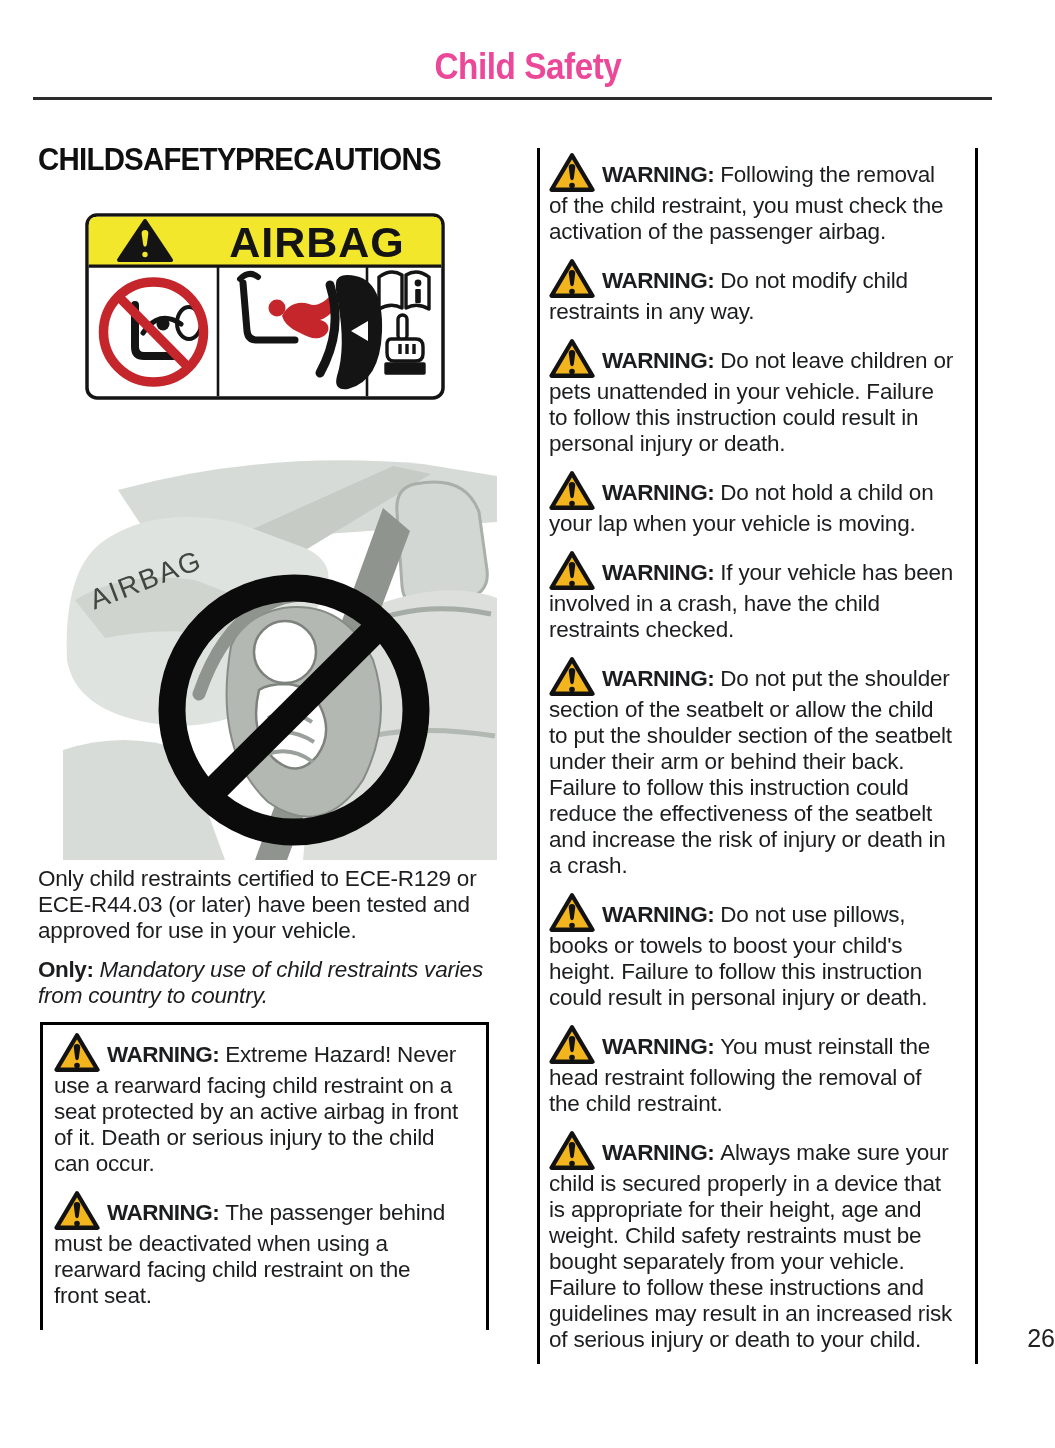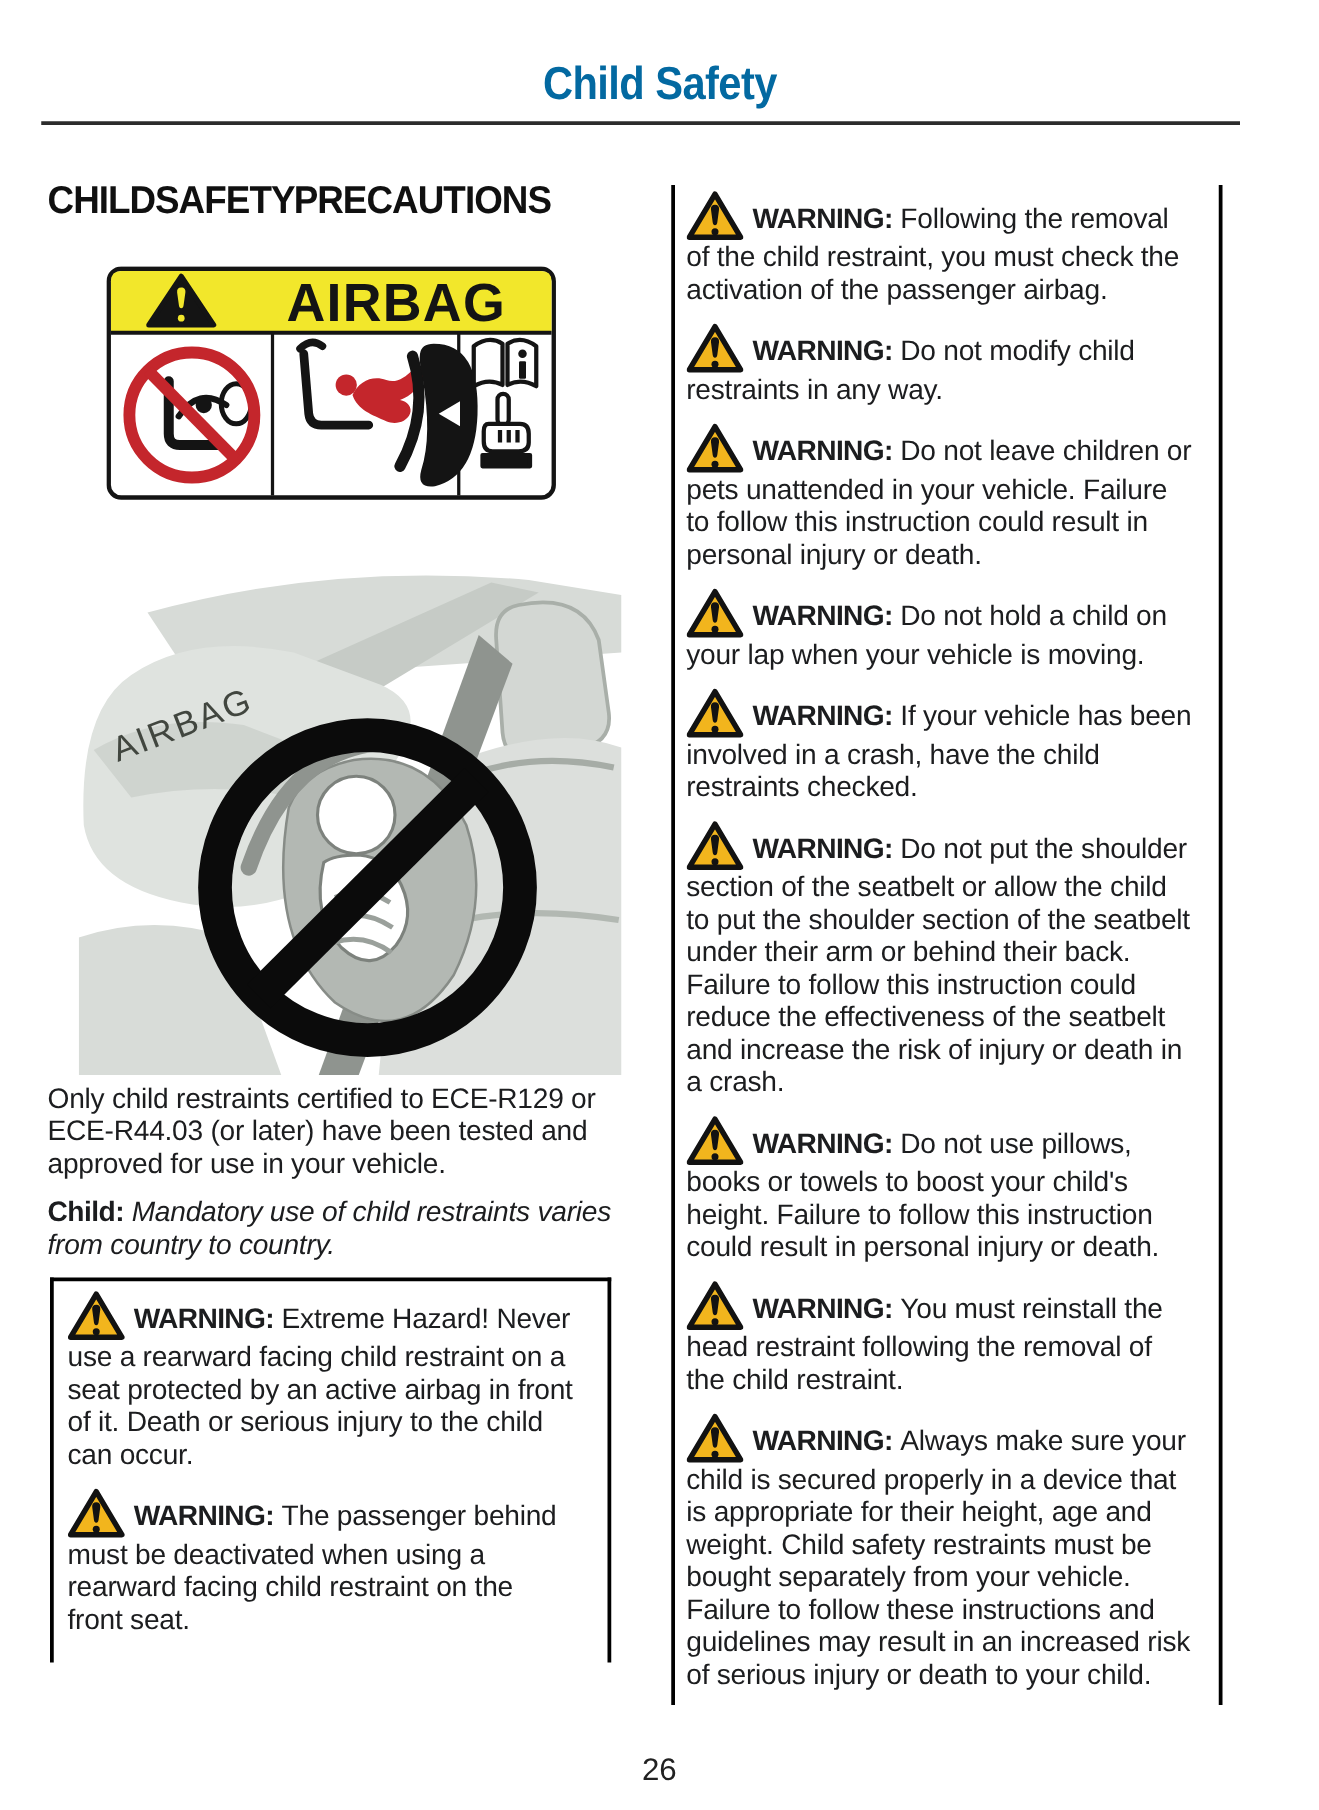--- a/index.html
+++ b/index.html
@@ -3,21 +3,21 @@
 <meta charset="utf-8">
 <style>
   html,body{margin:0;padding:0;background:#ffffff;}
   .page{
     position:relative;width:1055px;height:1448px;background:#fff;
     font-family:"Liberation Sans",sans-serif;color:#1c1d1f;overflow:hidden;
   }
   
   .header-title{
     position:absolute;top:46px;left:0;width:100%;text-align:center;
-    font-size:37px;font-weight:bold;color:#0369a1;
+    font-size:37px;font-weight:bold;color:#ec4899;
   }
   .header-title .squeeze{display:inline-block;transform:scaleX(.9);letter-spacing:-.5px;}
   .header-rule{position:absolute;top:97px;left:33px;width:959px;height:3px;background:#2c2c2c;}
 
   
   .section-heading{
     position:absolute;top:142px;left:38px;margin:0;
     font-size:31px;font-weight:bold;color:#101010;
     letter-spacing:-.8px;word-spacing:-8px;white-space:nowrap;
     transform:scaleX(.95);transform-origin:left center;
@@ -40,21 +40,21 @@
   .right-col{
     position:absolute;left:537px;top:148px;width:441px;box-sizing:border-box;
     border-left:3px solid #000;border-right:3px solid #000;
     padding:4px 5px 6px 9px;
   }
   .warn{margin:0 16px 13px 0;}
   .warn:last-child{margin-bottom:5px;}
   .warn b{font-weight:bold;letter-spacing:-.5px;margin-right:6px;}
   .tri{width:46px;height:41px;vertical-align:-11px;margin-right:7px;}
 
-  .page-number{position:absolute;top:1402px;left:0;width:100%;text-align:center;
+  .page-number{position:absolute;top:1324px;left:0;width:100%;text-align:right;
     font-size:25px;color:#212121;}
   .defs{position:absolute;width:0;height:0;overflow:hidden;}
 </style>
 </head>
 <body>
 
 <svg class="defs" aria-hidden="true">
   <symbol id="warn-tri" viewBox="0 0 64 57">
     <path d="M32 4.5 L60.5 52.5 H3.5 Z" fill="#F2B51D" stroke="#121212" stroke-width="6" stroke-linejoin="round"></path>
     <path d="M32 16.5 c-3 0 -4.9 2 -4.5 5.1 l1.9 14.3 c.3 2.2 1.2 3.4 2.6 3.4 s2.3 -1.2 2.6 -3.4 l1.9 -14.3 c.4 -3.1 -1.5 -5.1 -4.5 -5.1 Z" fill="#121212"></path>
@@ -145,21 +145,21 @@
       <path d="M204 306 q24 -8 46 8" fill="none" stroke="#9aa09b" stroke-width="4"></path>
     </g>
     <g>
       <circle cx="231" cy="262" r="122" fill="none" stroke="#0b0b0b" stroke-width="27"></circle>
       <line x1="318" y1="176" x2="144" y2="349" stroke="#0b0b0b" stroke-width="27"></line>
     </g>
   </svg>
 
   <p class="bodytext intro">Only child restraints certified to ECE-R129 or ECE-R44.03 (or later) have been tested and approved for use in your vehicle.</p>
 
-  <p class="bodytext note"><b>Child:</b><i>Mandatory use of child restraints varies from country to country.</i></p>
+  <p class="bodytext note"><b>Only:</b><i>Mandatory use of child restraints varies from country to country.</i></p>
 
   <div class="left-box">
     <p class="bodytext warn">
       <svg class="tri">
           <use href="#warn-tri"></use>
         </svg><b>WARNING:</b><span>Extreme Hazard! Never use a rearward facing child restraint on a seat protected by an active airbag in front of it. Death or serious injury to the child can occur.</span>
     </p>
     <p class="bodytext warn">
       <svg class="tri">
           <use href="#warn-tri"></use>

